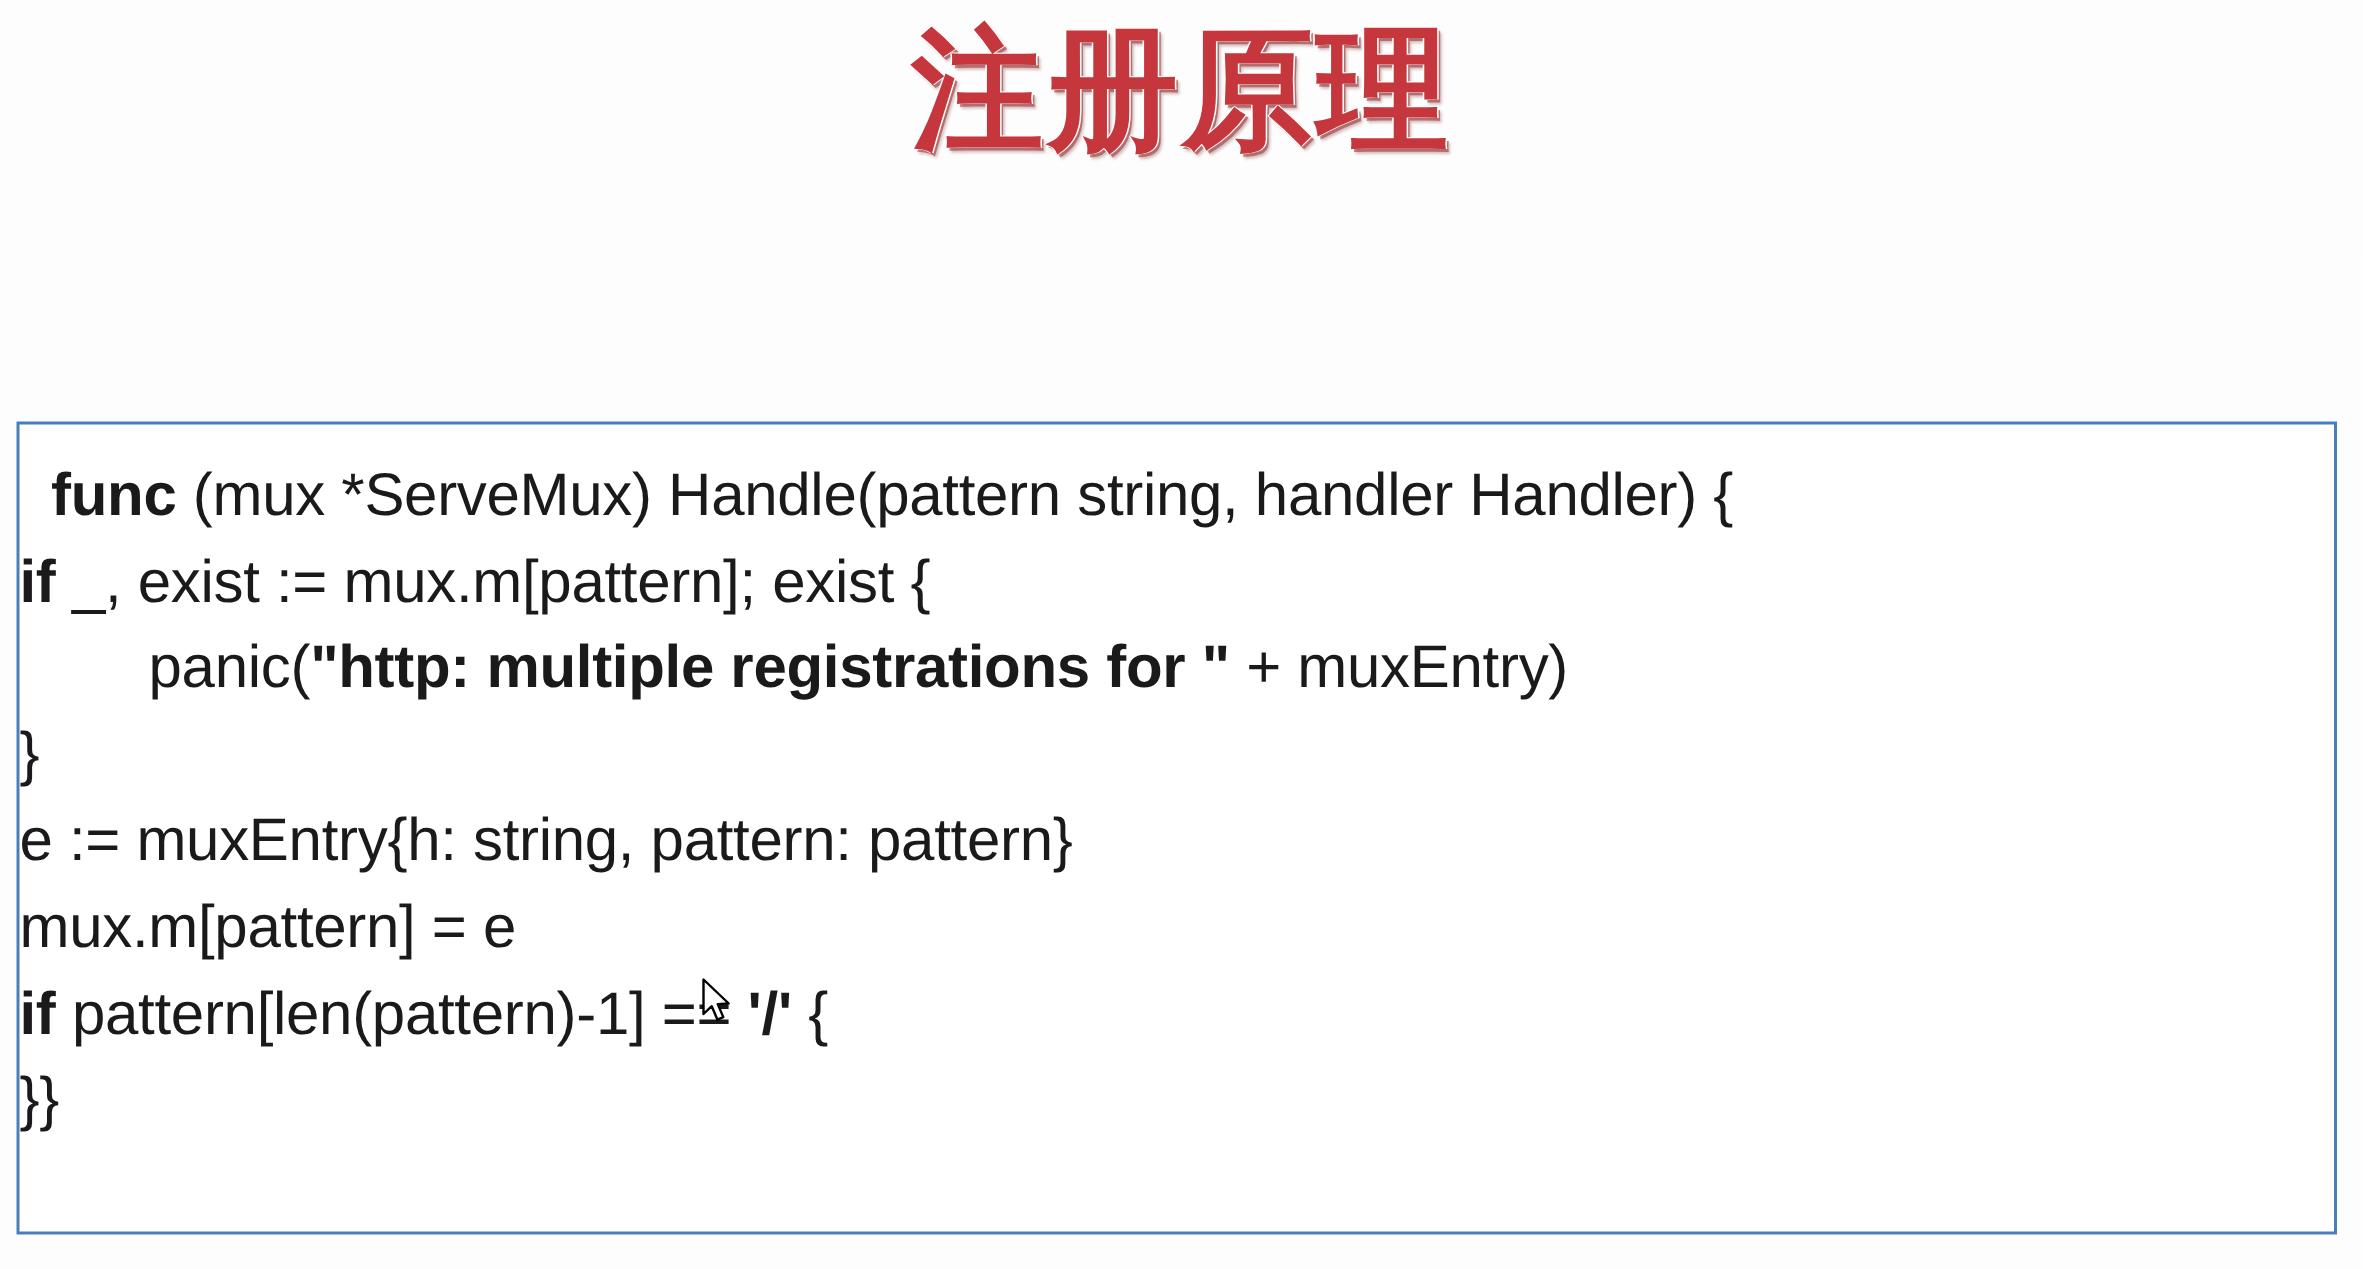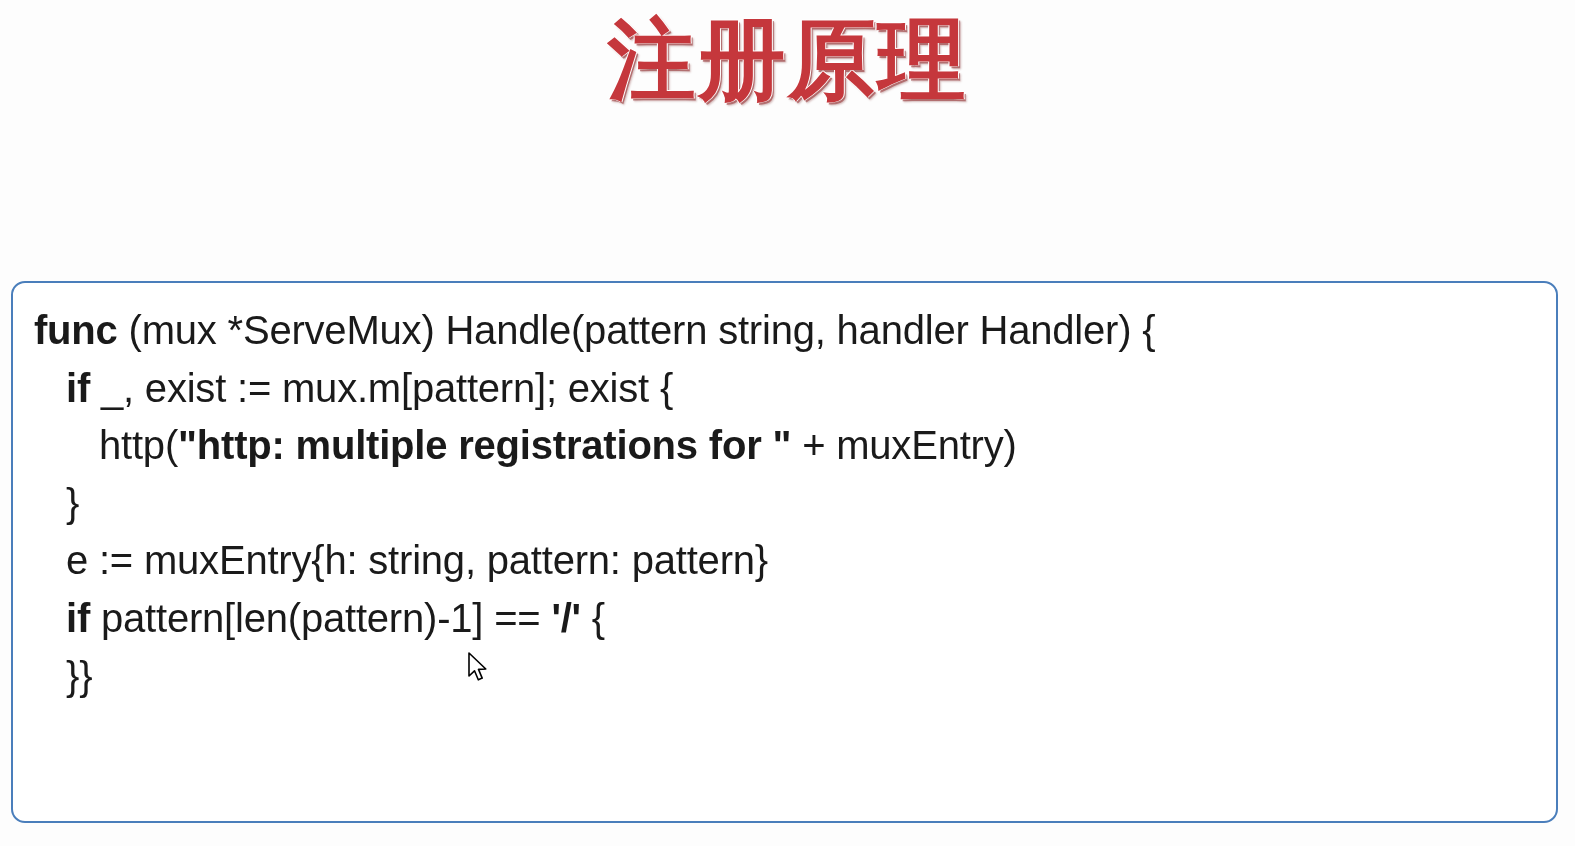--- a/index.html
+++ b/index.html
@@ -69,47 +69,48 @@
     font-size: 40px;
     line-height: 57.6px;
     color: #1a1a1a;
     white-space: pre;
     letter-spacing: -0.2px;
     font-weight: normal;
   }
   .code-line .b { font-weight: bold; }
 
   .ind0 { padding-left: 21px; }
-  .ind1 { padding-left: 53px; }
+  .ind1 { }
   .ind2 { padding-left: 86px; }
 
   
   .cursor {
     position: absolute;
     left: 468px;
     top: 652px;
     width: 22px;
     height: 32px;
     pointer-events: none;
   }
 </style>
 </head>
 <body>
 
 <div id="slide" style="background: rgb(253, 253, 253);">
 
   <div class="title" style="color: rgb(197, 55, 60);">注册原理</div>
 
-  <div class="code-box" style="border-color: rgb(74, 126, 187); background: rgb(255, 255, 255); border-radius: 14px;">
+  <div class="code-box" style="border-color: rgb(74, 126, 187); background: rgb(255, 255, 255);">
     <div class="code-body" id="code-body">
         <div class="code-line ind0"><span class="b">func</span><span> (mux *ServeMux) Handle(pattern string, handler Handler) {</span></div>
         <div class="code-line ind1"><span class="b">if</span><span> _, exist := mux.m[pattern]; exist {</span></div>
-        <div class="code-line ind2"><span>http(</span><span class="b">"http: multiple registrations for "</span><span> + muxEntry)</span></div>
+        <div class="code-line ind2"><span>panic(</span><span class="b">"http: multiple registrations for "</span><span> + muxEntry)</span></div>
         <div class="code-line ind1"><span>}</span></div>
         <div class="code-line ind1"><span>e := muxEntry{h: string, pattern: pattern}</span></div>
+        <div class="code-line ind1"><span>mux.m[pattern] = e</span></div>
         <div class="code-line ind1"><span class="b">if</span><span> pattern[len(pattern)-1] == </span><span class="b">'/'</span><span> {</span></div>
         <div class="code-line ind1"><span>}}</span></div>
       </div>
   </div>
 
   <div class="cursor" style="left: 468px; top: 652px;">
     <svg width="22" height="32" viewBox="0 0 22 32" xmlns="http://www.w3.org/2000/svg">
       <polygon points="1,1 1,24 6.5,18.8 10.3,27.8 14.2,26.1 10.5,17.4 17.8,17.0" fill="#ffffff" stroke="#000000" stroke-width="1.6" stroke-linejoin="round"></polygon>
     </svg>
   </div>

